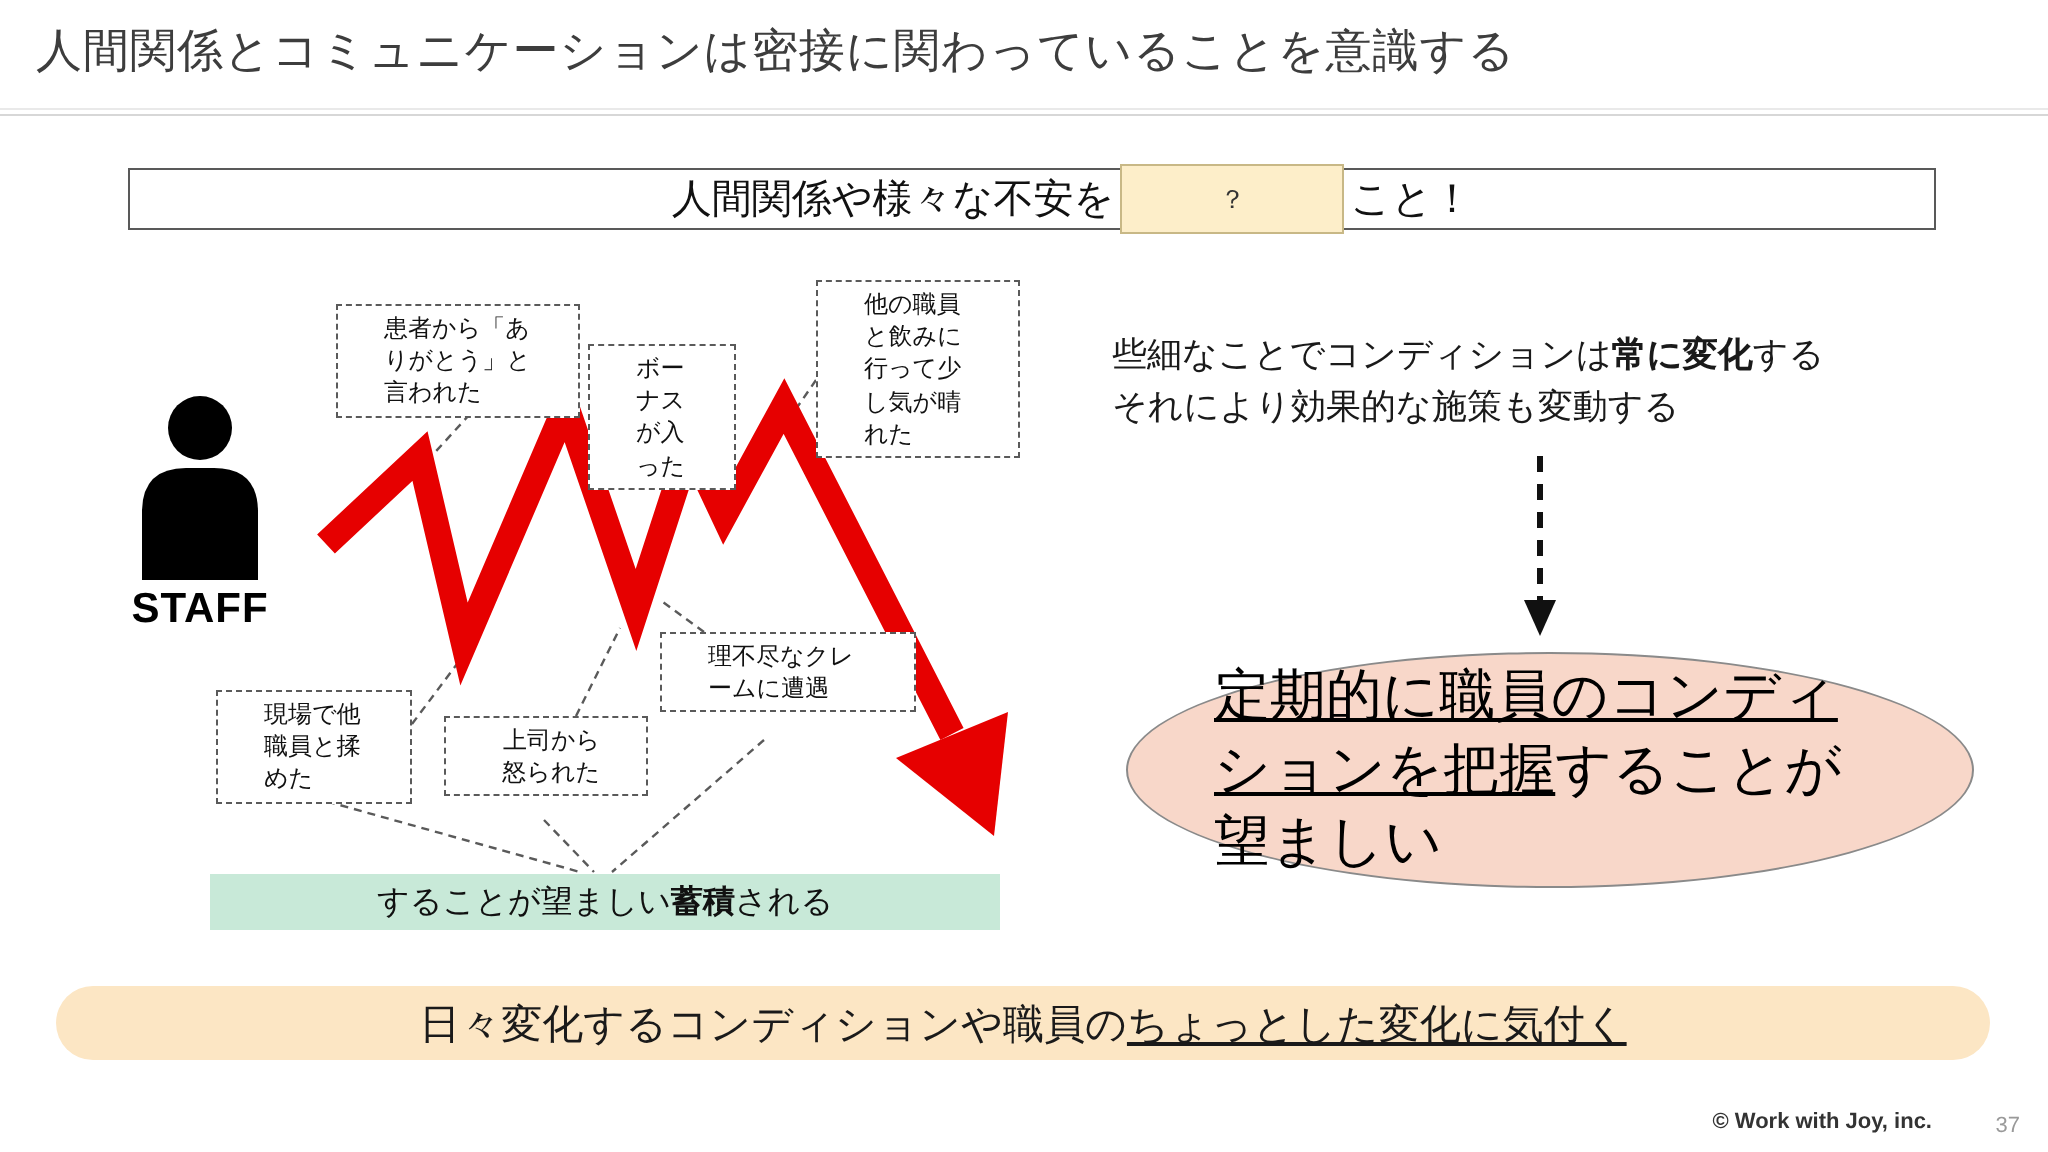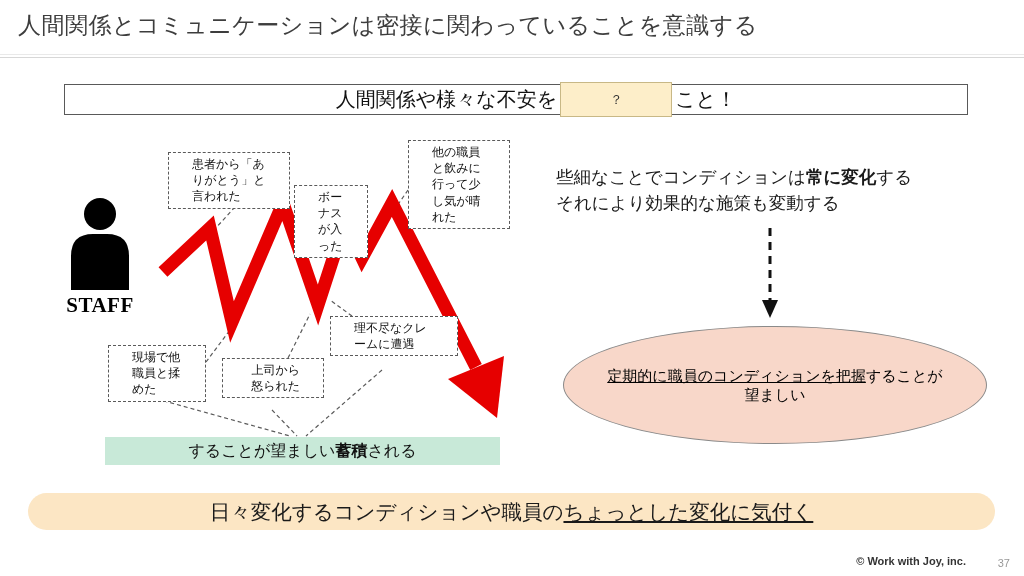--- a/index.html
+++ b/index.html
@@ -31,47 +31,47 @@
   }
   .overlay {
     position: absolute; left: 0; top: 0; width: 1024px; height: 576px;
     z-index: 1; pointer-events: none;
   }
   .callout {
     position: absolute; background: #fff; border: 1px dashed #5a5a5a;
     font-size: 12px; line-height: 1.35; padding: 3px 23px; color: #111; z-index: 3;
   }
   .co-thanks  { left: 168px; top: 152px; width: 122px; }
-  .co-bonus   { left: 294px; top: 172px; width: 74px; margin-top: 13px;  }
+  .co-bonus   { left: 294px; top: 172px; width: 74px;  }
   .co-drink   { left: 408px; top: 140px; width: 102px; }
   .co-conflict{ left: 108px; top: 345px; width: 98px;  }
   .co-scolded { left: 222px; top: 358px; width: 102px; text-align: right; }
   .co-claim   { left: 330px; top: 316px; width: 128px; }
   .staff {
     position: absolute; left: 58px; top: 198px; width: 84px;
-    text-align: center; z-index: 2; font-family: Liberation Serif, serif;
+    text-align: center; z-index: 2;
   }
   .staff svg { display: block; margin: 0 auto; }
   .staff-label { font-size: 21px; font-weight: bold; color: #000; margin-top: 3px; letter-spacing: 0.5px; }
   .negative-box {
     position: absolute; left: 105px; top: 437px; width: 395px; height: 28px;
     background: var(--negative-bg, #c8e9d8);
     display: flex; align-items: center; justify-content: center;
     font-size: 16px; color: #111; z-index: 3;
   }
   .note {
     position: absolute; left: 556px; top: 164px; width: 424px;
     font-size: 17.5px; line-height: 1.5; color: #1a1a1a; z-index: 2;
   }
   .ellipse {
     position: absolute; left: 563px; top: 326px; width: 424px; height: 118px;
     background: var(--ellipse-bg, #f8d7c9); border: 1px solid #8a8a8a;
     border-radius: 50%;
     display: flex; align-items: center; justify-content: center;
-    text-align: center; font-size: 15px; line-height: 1.3; color: #000; z-index: 2;
+    text-align: left; font-size: 28px; line-height: 1.3; color: #000; z-index: 2;
   }
   .ellipse .inner { width: 336px; }
   .bottom-bar {
     position: absolute; left: 28px; top: 493px; width: 967px; height: 37px;
     background: var(--bottom-bg, #fce6c4); border-radius: 19px;
     display: flex; align-items: center; justify-content: center;
     font-size: 20.5px; color: #1a1a1a; z-index: 2;
   }
   .footer-copy { position: absolute; right: 58px; bottom: 9px; font-size: 11px; color: #333; z-index: 2; font-weight: bold; }
   .footer-page { position: absolute; right: 14px; bottom: 7px; font-size: 11px; color: #999; z-index: 2; }

